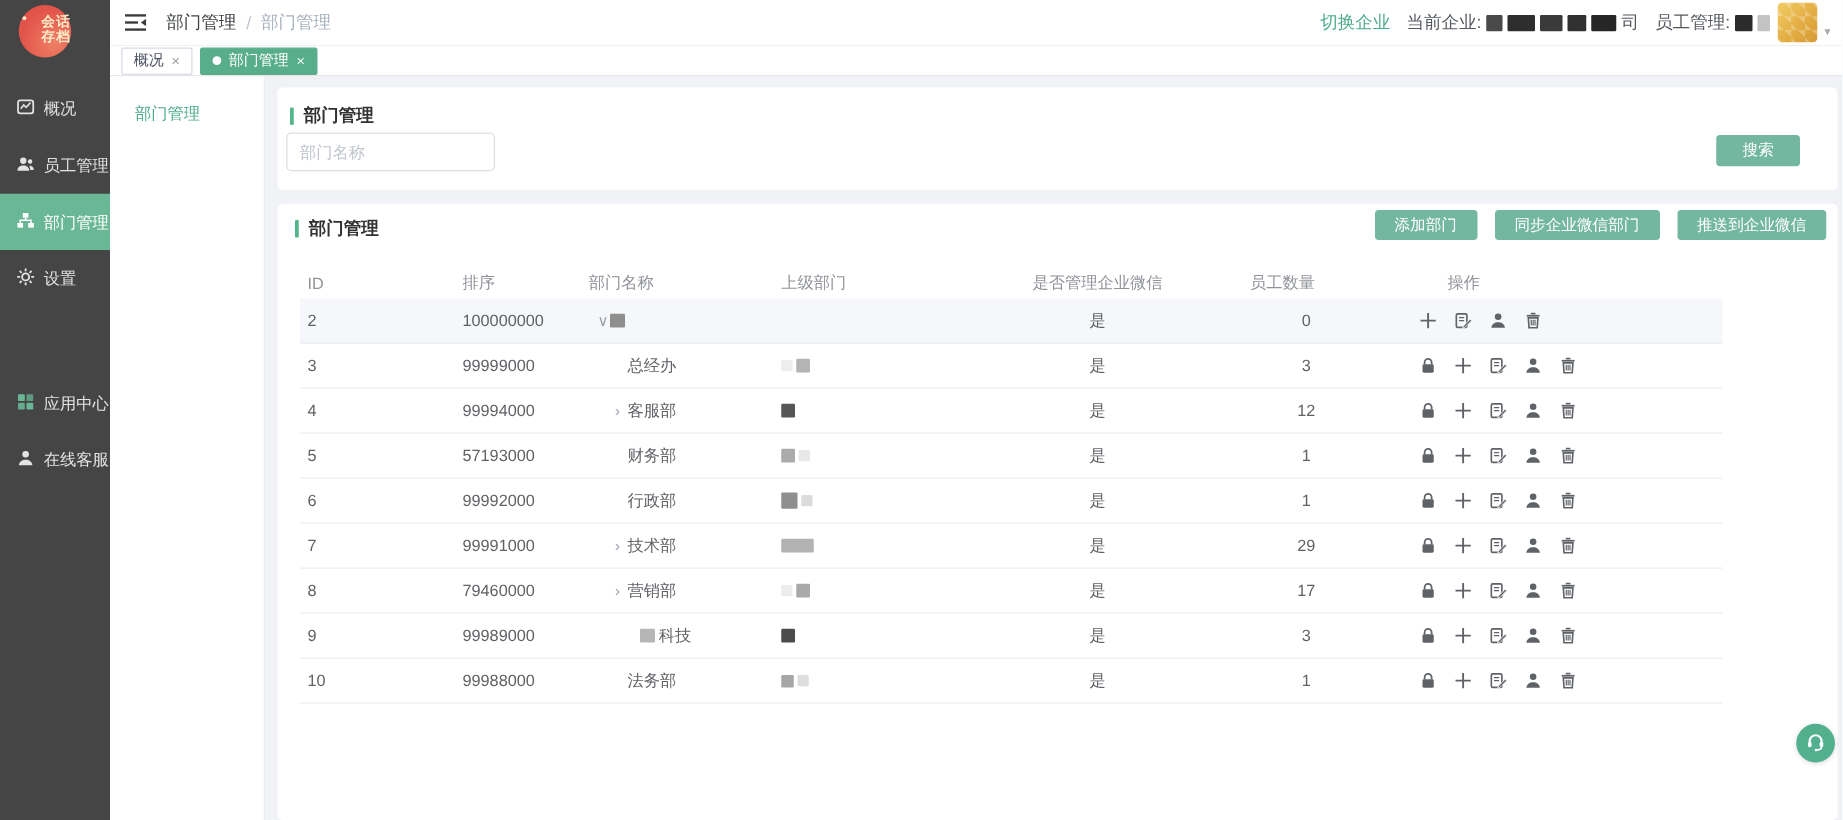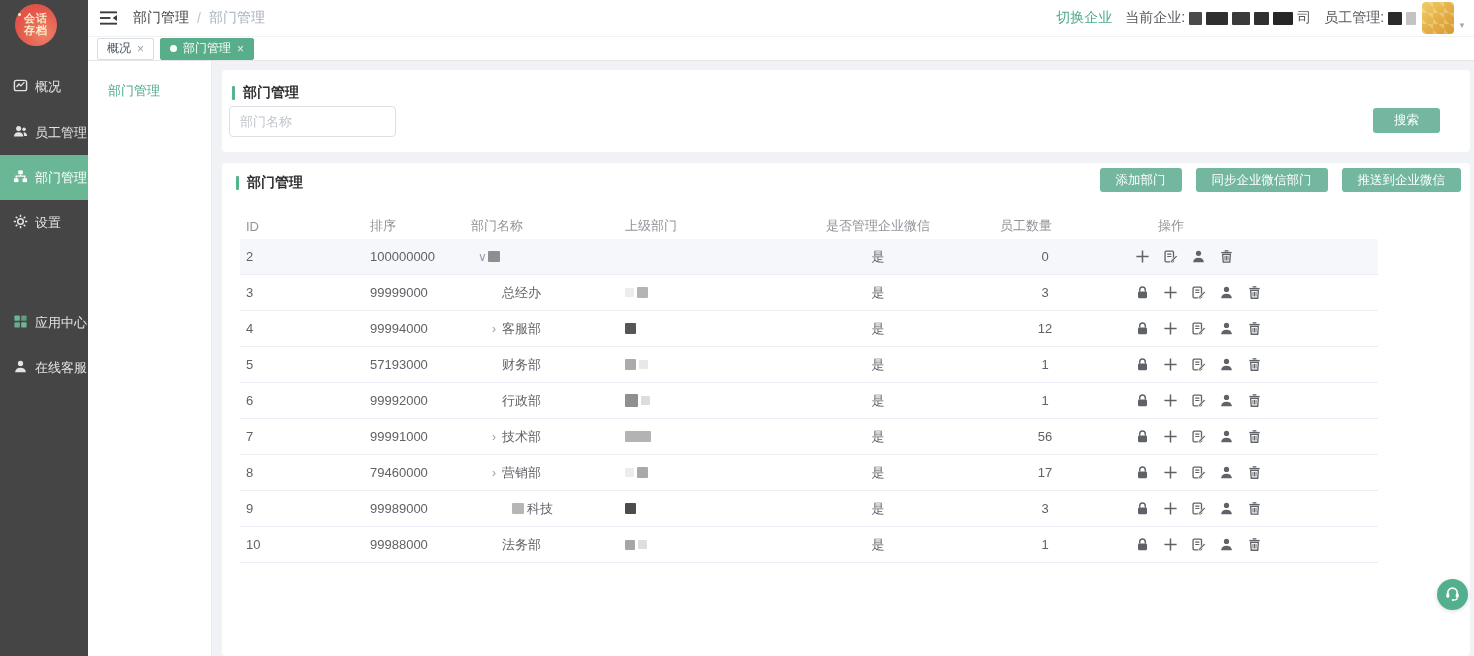--- a/index.html
+++ b/index.html
@@ -8,21 +8,21 @@
   }
   *{box-sizing:border-box;margin:0;padding:0;}
   html,body{width:1474px;height:656px;}
   body{font-family:"Liberation Sans","DejaVu Sans",sans-serif;font-size:13px;color:#606266;}
   .stage{position:relative;width:1474px;height:656px;overflow:hidden;background:#f0f2f5;}
 
   
   .sidebar{position:absolute;left:0;top:0;width:88px;height:656px;background:var(--sb-bg);z-index:5;}
   .logo{position:absolute;left:15px;top:4px;width:42px;height:42px;border-radius:50%;
     background:radial-gradient(circle at 68% 72%, #ef8066 0%, #e2544a 65%);
-    display:flex;flex-direction:column;align-items:center;justify-content:center;line-height:1.05;}
+    display:flex;flex-direction:column;align-items:flex-end;justify-content:center;line-height:1.05;}
   .logo span{color:#f9ecc8;font-weight:bold;font-size:11px;letter-spacing:1px;}
   .logo::after{content:"";position:absolute;left:3px;top:9px;width:3px;height:3px;border-radius:50%;background:#fbeecb;}
   .nav-item{position:absolute;left:0;width:88px;height:45px;display:flex;align-items:center;
     padding-left:13px;gap:7px;color:#e3e3e3;font-size:13px;cursor:pointer;}
   .nav-item svg{width:15px;height:15px;flex:none;}
   .nav-item.active{background:var(--sb-active);color:#fff;}
   .icon-green{color:var(--sb-active);}
 
   
   .topbar{position:absolute;left:88px;top:0;right:0;height:37px;background:#fff;border-bottom:1px solid #f2f2f2;
@@ -489,21 +489,21 @@
     <span class="cell c-sort">99991000</span>
     <span class="cell c-name" style="padding-left: 21px;">
       <span class="caret">›</span>
 
       <span class="nm">技术部</span>
     </span>
     <span class="cell c-parent">
                 <span class="pblock" style="background: rgb(179, 179, 179); width: 26px; height: 11px;"></span>
               </span>
     <span class="cell c-wechat">是</span>
-    <span class="cell c-count">56</span>
+    <span class="cell c-count">29</span>
     <span class="cell c-ops">
       <span class="op op-lock">
                   <svg viewBox="0 0 16 16">
                     <path d="M5 7V5.2a3 3 0 0 1 6 0V7" fill="none" stroke="currentColor" stroke-width="1.5"></path>
                     <rect x="3.2" y="6.8" width="9.6" height="7.2" rx="1.2" fill="currentColor"></rect>
                   </svg>
                 </span>
       <span class="op">
                   <svg viewBox="0 0 16 16">
                     <path d="M8 1.5v13M1.5 8h13" stroke="currentColor" stroke-width="1.6"></path>

